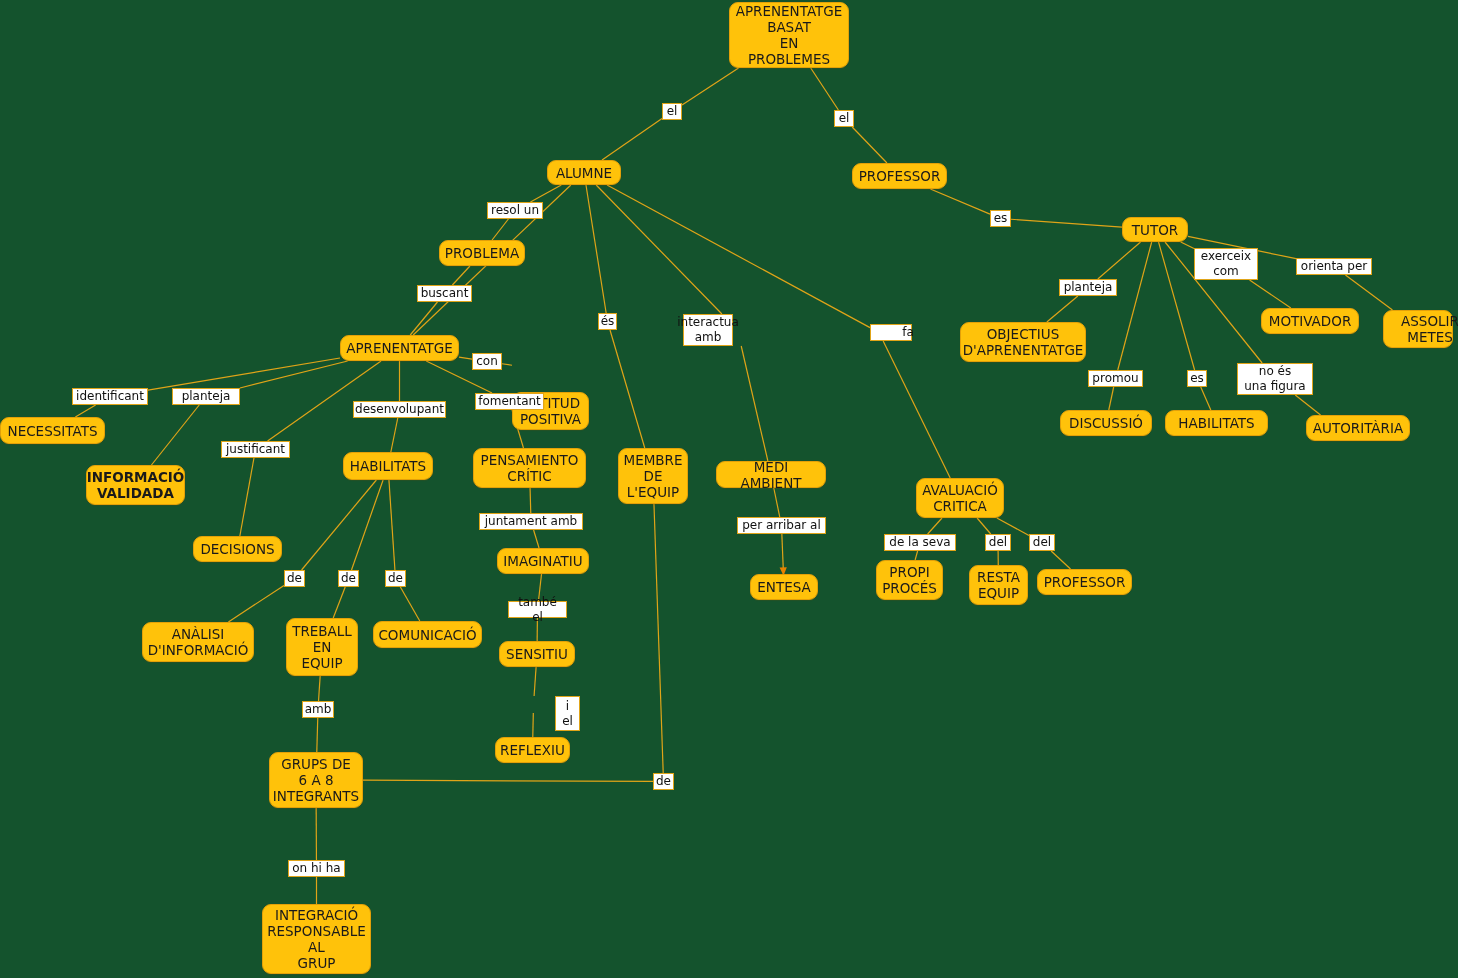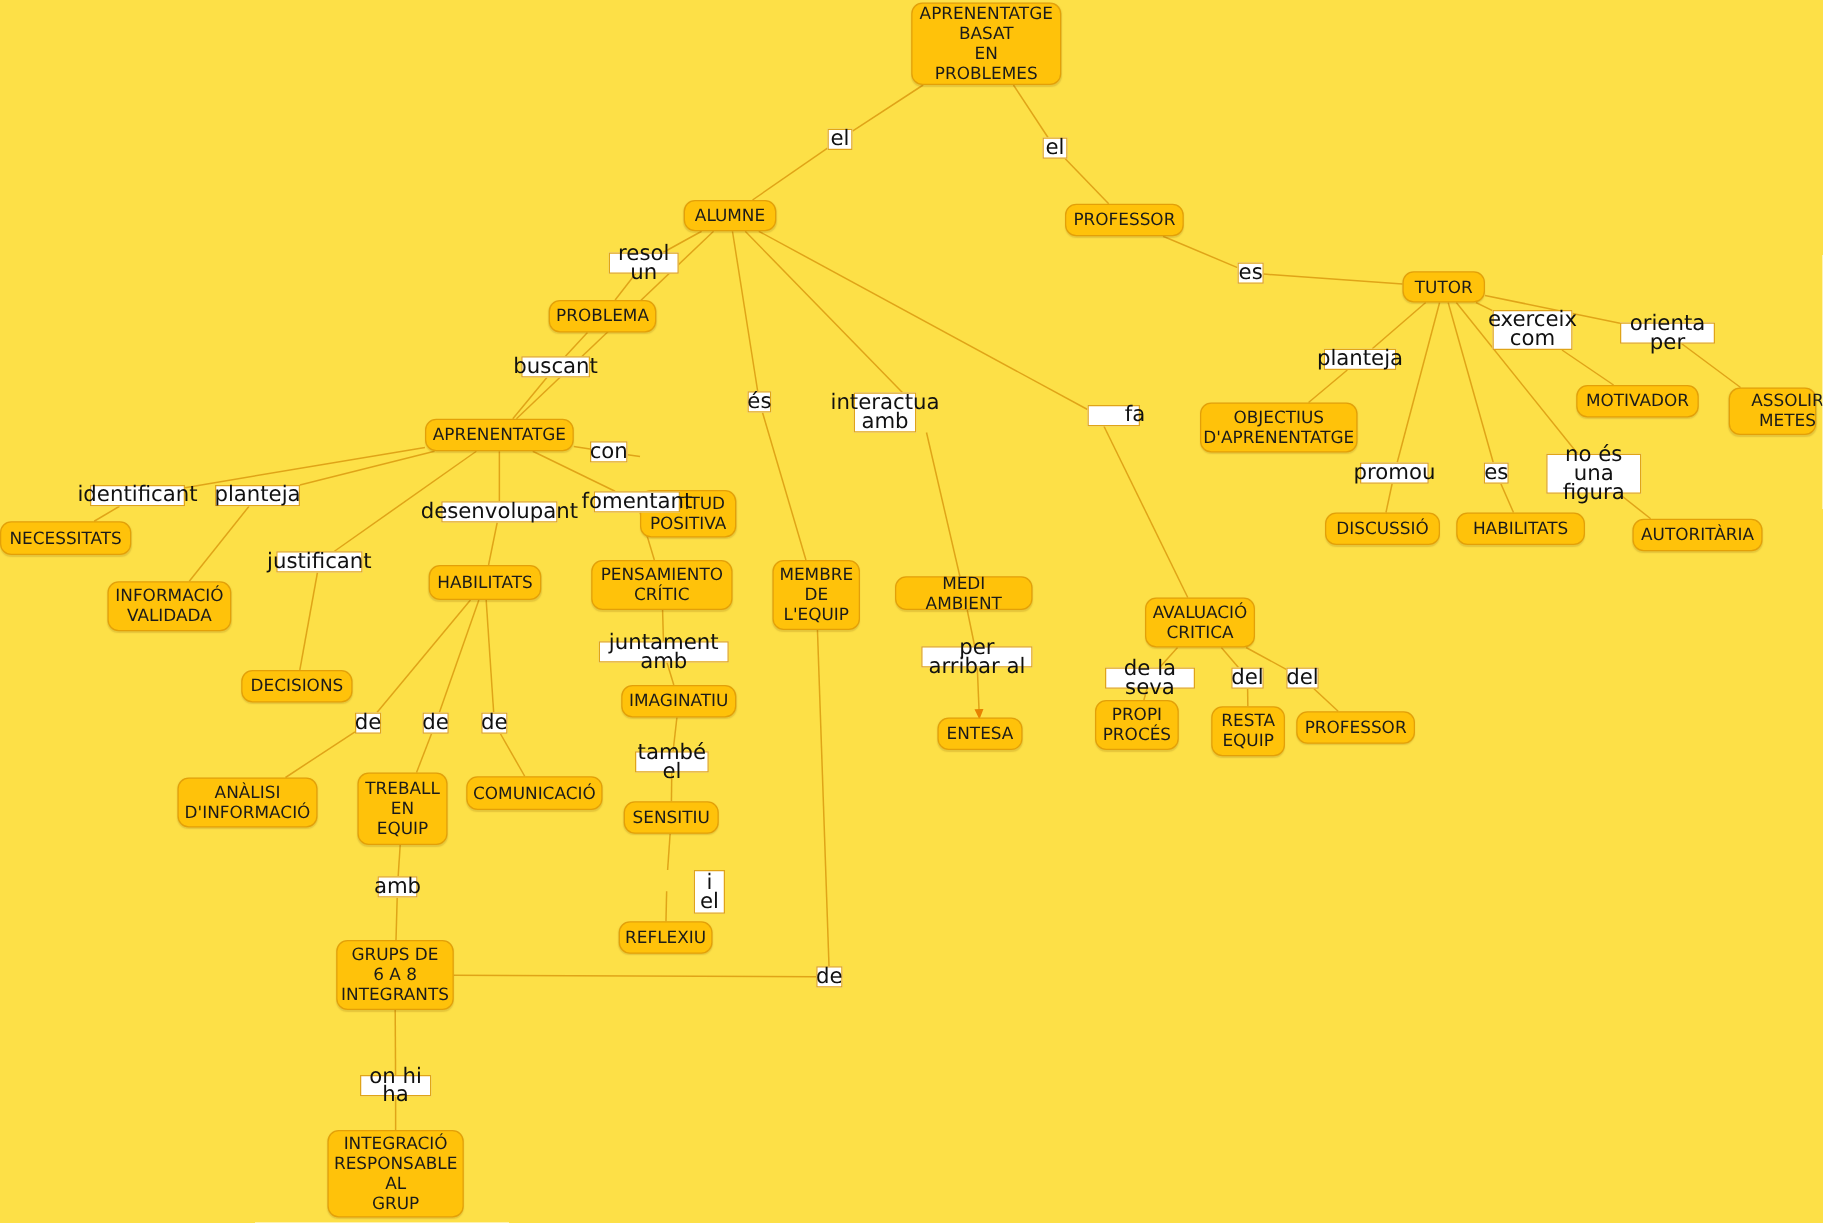--- a/index.html
+++ b/index.html
@@ -4,21 +4,21 @@
 <style>
   html, body {
     margin: 0;
     padding: 0;
     background: #ffffff;
   }
   #canvas {
     position: relative;
     width: 1458px;
     height: 978px;
-    background: #fde047;
+    background: #14532d;
     font-family: "DejaVu Sans", "Liberation Sans", sans-serif;
     overflow: hidden;
   }
   #edge-layer {
     position: absolute;
     left: 0;
     top: 0;
     width: 1458px;
     height: 978px;
     pointer-events: none;
@@ -40,21 +40,21 @@
     white-space: pre-line;
     box-shadow: 0 1px 1px rgba(120,80,0,0.18);
     z-index: 3;
   }
   .linklabel {
     position: absolute;
     box-sizing: border-box;
     background: #ffffff;
     border: 1px solid #E0A418;
     color: #111111;
-    font-size: 17px;
+    font-size: 12px;
     line-height: 15px;
     text-align: center;
     padding: 0px 3px;
     white-space: pre-line;
     z-index: 4;
     display: flex;
     align-items: center;
     justify-content: center;
   }
 </style>
@@ -159,21 +159,21 @@
       <div class="node" style="left: 1165px; top: 410px; width: 103px; height: 26px;">HABILITATS</div>
       <div class="node" style="left: 1306px; top: 415px; width: 104px; height: 26px;">AUTORITÀRIA</div>
       <div class="node" style="left: 0px; top: 417px; width: 105px; height: 27px;">NECESSITATS</div>
       <div class="node" style="left: 473px; top: 448px; width: 113px; height: 40px;">PENSAMIENTO
 CRÍTIC</div>
       <div class="node" style="left: 618px; top: 448px; width: 70px; height: 56px;">MEMBRE
 DE
 L'EQUIP</div>
       <div class="node" style="left: 343px; top: 452px; width: 90px; height: 28px;">HABILITATS</div>
       <div class="node" style="left: 716px; top: 461px; width: 110px; height: 27px;">MEDI AMBIENT</div>
-      <div class="node" style="left: 86px; top: 465px; width: 99px; height: 40px;">INFORMACIÓ
+      <div class="node" style="left: 86px; top: 465px; width: 99px; height: 40px; font-weight: bold;">INFORMACIÓ
 VALIDADA</div>
       <div class="node" style="left: 916px; top: 478px; width: 88px; height: 40px;">AVALUACIÓ
 CRITICA</div>
       <div class="node" style="left: 193px; top: 536px; width: 89px; height: 26px;">DECISIONS</div>
       <div class="node" style="left: 497px; top: 548px; width: 92px; height: 26px;">IMAGINATIU</div>
       <div class="node" style="left: 876px; top: 560px; width: 67px; height: 40px;">PROPI
 PROCÉS</div>
       <div class="node" style="left: 969px; top: 565px; width: 59px; height: 40px;">RESTA
 EQUIP</div>
       <div class="node" style="left: 1037px; top: 569px; width: 95px; height: 26px;">PROFESSOR</div>

